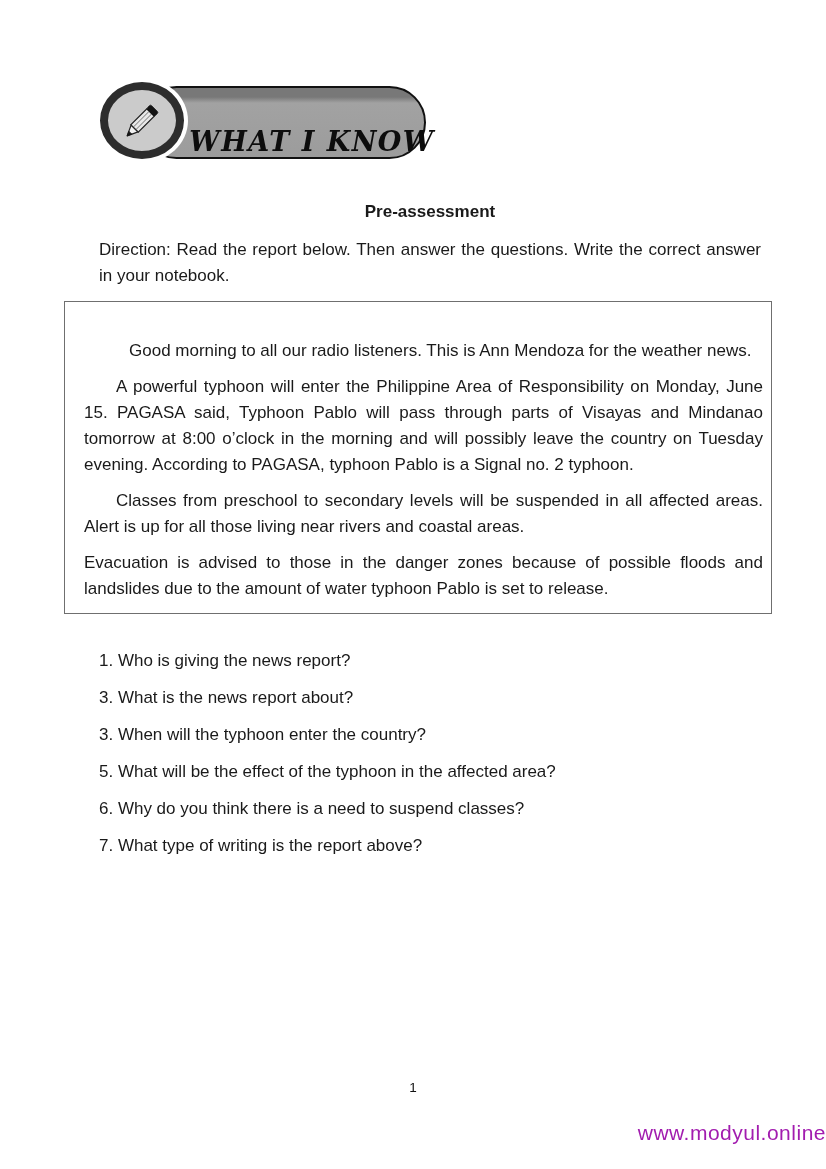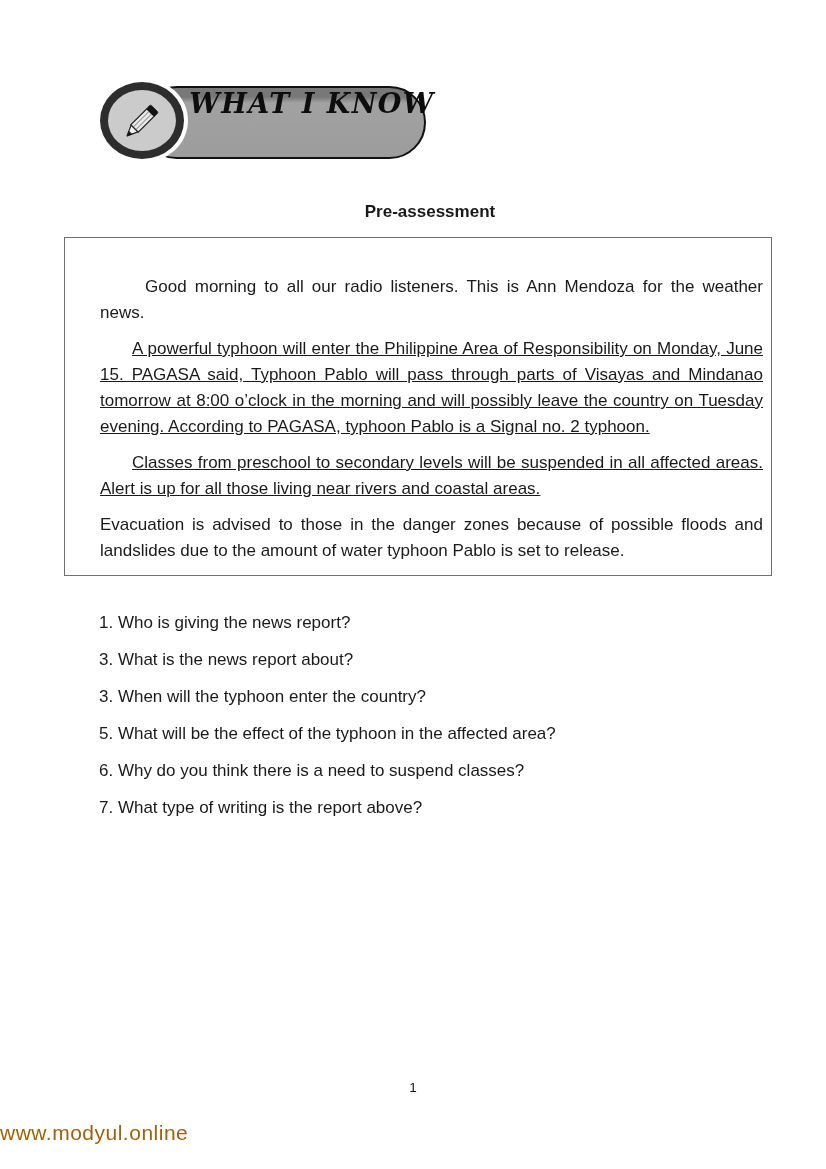--- a/index.html
+++ b/index.html
@@ -13,21 +13,21 @@
   }
 
   
   .badge { position:absolute; left:100px; top:82px; width:330px; height:78px; }
   .badge-pill {
     position:absolute; left:40px; top:4px; width:286px; height:73px;
     box-sizing:border-box;
     border:2px solid #111111;
     border-radius:40px;
     background:linear-gradient(to bottom, #787878 0px, #787878 9px, #a2a2a2 15px, #9c9c9c 100%);
-    display:flex; align-items:flex-start; justify-content:center;
+    display:flex; align-items:flex-end; justify-content:center;
     padding-left:58px;
   }
   .badge-title {
     font-family:"DejaVu Serif", serif;
     font-style:italic;
     font-weight:600;
     font-size:27px;
     letter-spacing:1.5px;
     color:#0d0d0d;
     white-space:nowrap;
@@ -48,40 +48,40 @@
     font-size:17px; line-height:26px;
   }
   .heading { font-size:17px; font-weight:bold; margin:0 0 12px 0;text-align:center; }
   .direction { margin:0 0 12px 0; text-align:justify; }
 
   .report-box {
     box-sizing:border-box;
     margin-left:-35px;
     width:708px;
     border:1px solid #6f6f6f;
-    padding:36px 8px 11px 35px;
+    padding:36px 8px 11px 19px;
     background:#ffffff;
   }
   .report-box p { margin:0 0 10px 0; text-align:justify; }
   .report-box p:last-child { margin-bottom:0; }
   .indent-lg { text-indent:45px; }
-  .indent-sm { text-indent:32px;text-decoration:underline; }
+  .indent-sm { text-indent:32px; }
 
   .questions { margin-top:34px; }
   .questions p { margin:0 0 11px 0; }
 
   
   .page-number {
     position:absolute; left:0; right:0; top:1080px;
     text-align:center; font-size:13.5px; color:#111111;
   }
   .watermark {
     position:absolute; left:0; right:0; top:1121px;
-    text-align:left; font-size:21px; letter-spacing:0.5px;
-    color:#a16207;
+    text-align:right; font-size:21px; letter-spacing:0.5px;
+    color:#a21caf;
   }
 </style>
 </head>
 <body>
 
 <div class="page">
 
   <div class="badge">
     <div class="badge-pill">
       <span class="badge-title">WHAT I KNOW</span>
@@ -97,20 +97,21 @@
           <rect x="48" y="24.6" width="7.5" height="14.8" rx="2" fill="#141414" stroke="#141414" stroke-width="1"></rect>
         </g>
       </svg>
     </div>
   </div>
 
   <div class="content">
 
     <p class="heading">Pre-assessment</p>
 
+    <p class="direction">Direction: Read the report below. Then answer the questions. Write the correct answer in your notebook.</p>
 
     <div class="report-box">
       <p class="indent-lg">Good morning to all our radio listeners. This is Ann Mendoza for the weather news.</p>
       <p class="indent-sm">A powerful typhoon will enter the Philippine Area of Responsibility on Monday, June 15. PAGASA said, Typhoon Pablo will pass through parts of Visayas and Mindanao tomorrow at 8:00 o’clock in the morning and will possibly leave the country on Tuesday evening. According to PAGASA, typhoon Pablo is a Signal no. 2 typhoon.</p>
       <p class="indent-sm">Classes from preschool to secondary levels will be suspended in all affected areas. Alert is up for all those living near rivers and coastal areas.</p>
       <p>Evacuation is advised to those in the danger zones because of possible floods and landslides due to the amount of water typhoon Pablo is set to release.</p>
     </div>
 
     <div class="questions">
       <p>1. Who is giving the news report?</p>

